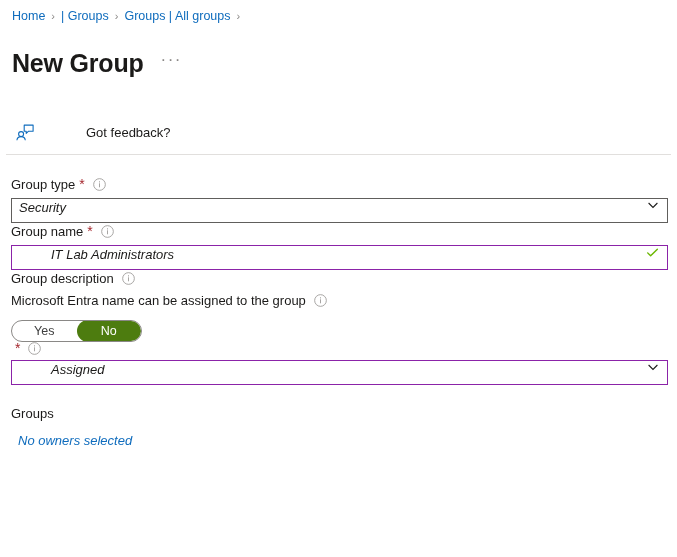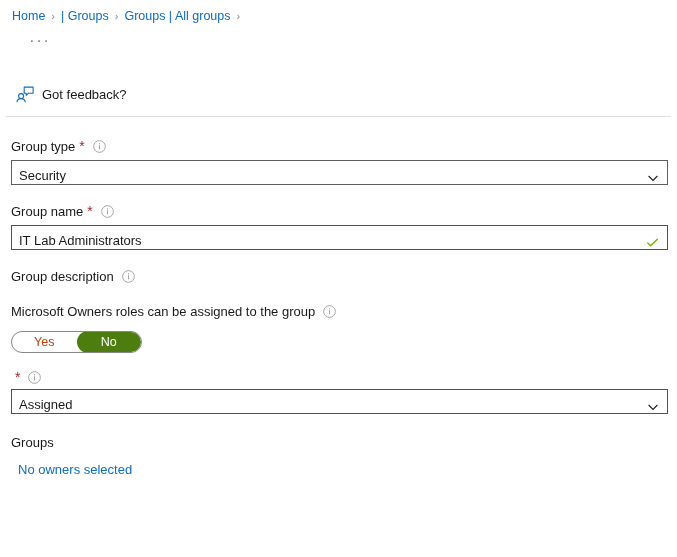--- a/index.html
+++ b/index.html
@@ -66,20 +66,21 @@
     padding: 4px 3px 10px 3px;
   }
 
   
   .feedback-row {
     display: flex;
     align-items: center;
     padding: 28px 0 0 16px;
     cursor: pointer;
     width: fit-content;
+    gap: 44px;
   }
   .feedback-icon {
     width: 18px;
     height: 17px;
     margin-right: 8px;
     display: block;
   }
   .feedback-text {
     font-size: 13px;
     color: #1b1a19;
@@ -89,21 +90,21 @@
   .divider {
     margin: 13px 6px 0 6px;
     height: 1px;
     background: #e1dfdd;
   }
 
   
   .form {
     padding: 0 10px 0 11px;
   }
-  .field { margin-top: 18px; }
+  .field { }
   .field.first { margin-top: 21px; }
 
   .field-label {
     display: flex;
     align-items: center;
     font-size: 13px;
     line-height: 17px;
     color: #1b1a19;
     margin-bottom: 5px;
   }
@@ -122,24 +123,25 @@
     display: block;
   }
 
   
   .control {
     position: relative;
     height: 25px;
     width: 657px;
     background: #ffffff;
     display: flex;
-    align-items: flex-end;
+    align-items: flex-start;
+    font-style: italic;
   }
   .control.gray   { border: 1px solid #605e5c; }
-  .control.purple { border: 1px solid #8b23a8; }
+  .control.purple { border: 1px solid #8b23a8; padding-left: 32px; }
 
   .control-value {
     flex: 1 1 auto;
     font-size: 13px;
     color: #1b1a19;
     padding-left: 7px;
     line-height: 17px;
     overflow: hidden;
     white-space: nowrap;
     text-overflow: ellipsis;
@@ -174,21 +176,21 @@
     overflow: hidden;
     cursor: pointer;
     user-select: none;
   }
   .toggle-opt {
     flex: 1 1 50%;
     text-align: center;
     font-size: 12.5px;
     line-height: 22px;
     height: 22px;
-    color: #c2410c;
+    color: #404040;
     border-radius: 12px;
   }
   .toggle-opt.selected {
     background: #4d7c0f;
     color: #ffffff;
     font-weight: 400;
   }
 
   
   .section { margin-top: 20px; }
@@ -198,37 +200,39 @@
     line-height: 17px;
   }
   .section-link {
     display: inline-block;
     margin-top: 10px;
     margin-left: 7px;
     font-size: 13px;
     color: #0f6cbd;
     cursor: pointer;
     line-height: 17px;
+    font-style: italic;
   }
 </style>
 </head>
 <body>
 
 <div class="page">
 
   <nav class="breadcrumb">
     <span class="crumb-link">Home</span>
     <span class="crumb-sep">›</span>
     <span class="crumb-link">| Groups</span>
     <span class="crumb-sep">›</span>
     <span class="crumb-link">Groups | All groups</span>
     <span class="crumb-sep">›</span>
   </nav>
 
   <div class="title-row">
+    <h1 class="page-title">New Group</h1>
     <span class="more-btn">···</span>
   </div>
 
   <div class="feedback-row">
     <span>
       <svg class="feedback-icon" viewBox="0 0 18 17" xmlns="http://www.w3.org/2000/svg">
         <circle cx="5.1" cy="10.1" r="2.5" fill="none" stroke="#0f6cbd" stroke-width="1.1"></circle>
         <path d="M0.9 16.3 C1.2 13.9 3 12.6 5.1 12.6 C7.2 12.6 9 13.9 9.3 16.3" fill="none" stroke="#0f6cbd" stroke-width="1.1"></path>
         <path d="M8.2 1.1 H17.1 V7.2 H12.6 L10.2 9.3 V7.2 H8.2 Z" fill="none" stroke="#0f6cbd" stroke-width="1.1" stroke-linejoin="round"></path>
       </svg>
@@ -292,21 +296,21 @@
             <circle cx="7" cy="7" r="6.3" fill="none" stroke="#a19f9d" stroke-width="1"></circle>
             <rect x="6.5" y="5.7" width="1" height="4.3" fill="#a19f9d"></rect>
             <rect x="6.5" y="3.5" width="1" height="1.3" fill="#a19f9d"></rect>
           </svg>
         </span>
       </div>
     </div>
 
     <div class="field">
       <div class="field-label">
-        <span>Microsoft Owners roles can be assigned to the group</span>
+        <span>Microsoft Entra name can be assigned to the group</span>
         <span>
           <svg class="info-icon" viewBox="0 0 14 14" xmlns="http://www.w3.org/2000/svg">
             <circle cx="7" cy="7" r="6.3" fill="none" stroke="#a19f9d" stroke-width="1"></circle>
             <rect x="6.5" y="5.7" width="1" height="4.3" fill="#a19f9d"></rect>
             <rect x="6.5" y="3.5" width="1" height="1.3" fill="#a19f9d"></rect>
           </svg>
         </span>
       </div>
       <div class="toggle">
         <div class="toggle-opt">Yes</div>

